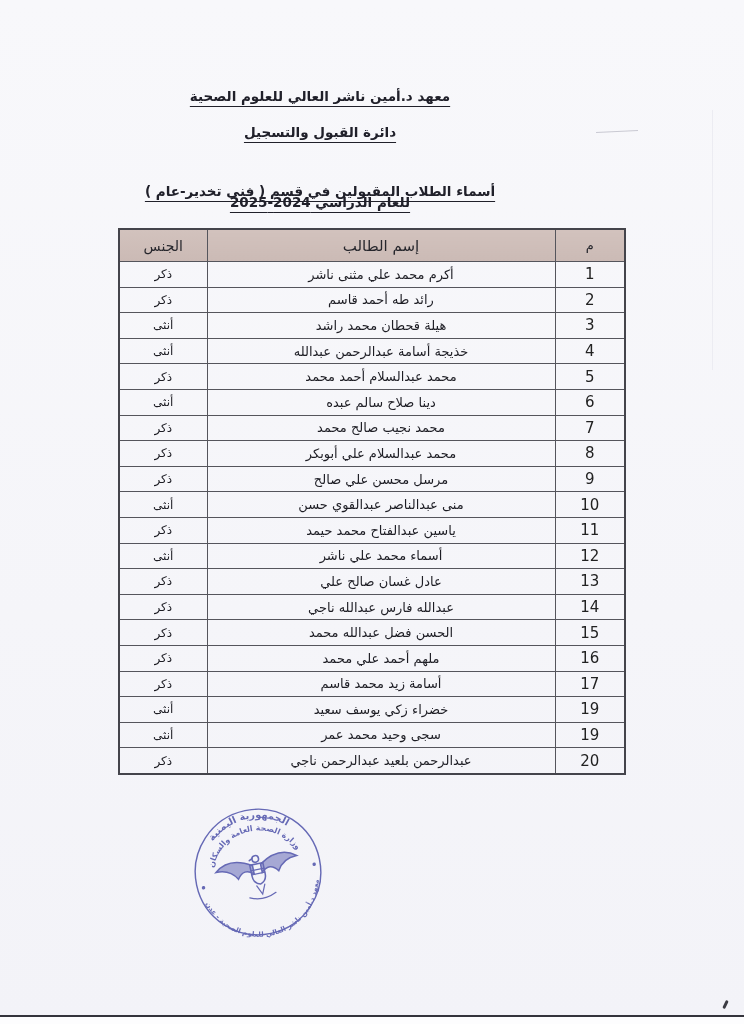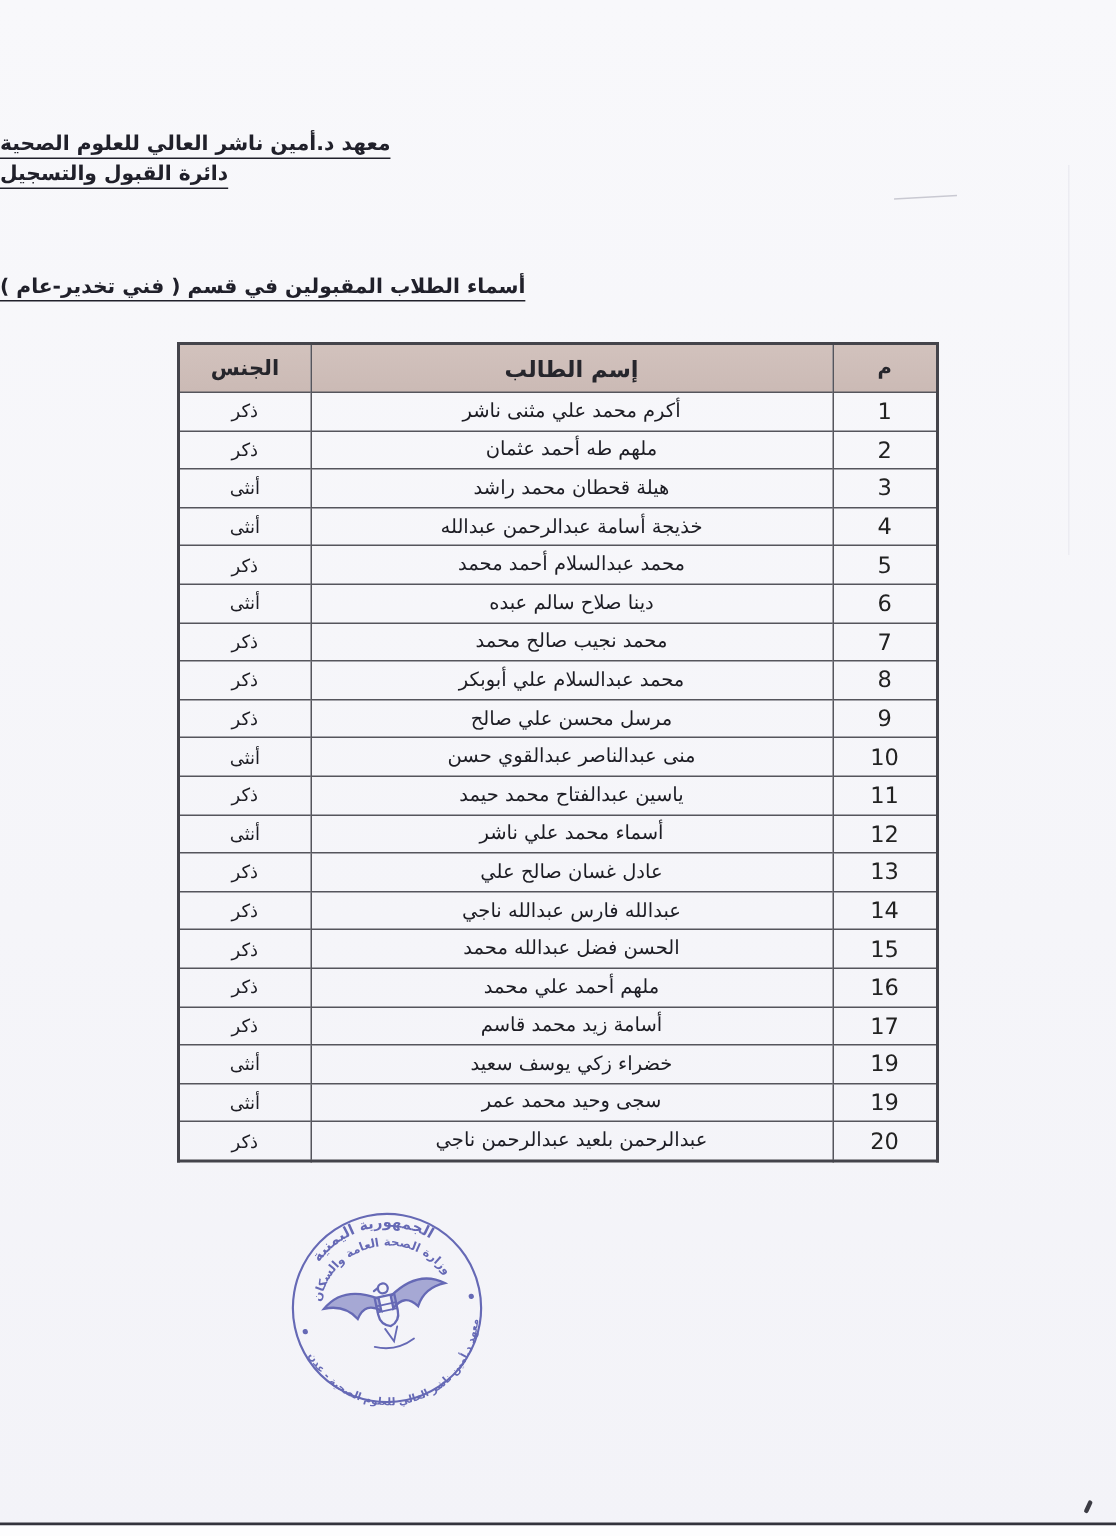--- a/index.html
+++ b/index.html
@@ -8,48 +8,48 @@
     background:#f6f6f9;
     font-family:"DejaVu Sans", sans-serif;
     color:#1c1c22;
   }
   .page{
     position:absolute;inset:0;
     background:linear-gradient(180deg,#f8f8fb 0%,#f5f5f9 60%,#f3f3f8 100%);
   }
   
   .title-line{
-    position:absolute;left:0;width:640px;text-align:left;
+    position:absolute;left:0;width:640px;text-align:center;
     direction:rtl;font-weight:bold;font-size:13.5px;color:#20202a;
     text-decoration:underline;text-underline-offset:5px;text-decoration-thickness:1.3px;
     letter-spacing:0.2px;
   }
   #t1{top:88px;}
-  #t2{top:108px;}
+  #t2{top:124px;}
   #t3{top:159px;margin-top:24px;}
   #t4{top:194px;}
   
   table.students{
     position:absolute;left:118px;top:228px;width:506px;
     border-collapse:collapse;direction:rtl;table-layout:fixed;
     background:transparent;
   }
   table.students col.c-num{width:70px;}
   table.students col.c-name{width:348px;}
   table.students col.c-gender{width:88px;}
   table.students th, table.students td{
     border:1px solid #55555c;
     text-align:center;vertical-align:middle;
     padding:0;overflow:hidden;white-space:nowrap;
   }
   table.students{border:2px solid #44444b;}
   table.students thead th{
     height:31px;background:#cdbdb8;
     background:linear-gradient(180deg,#d2c2bd 0%,#cbbab5 100%);
-    font-weight:bold;color:#26262c;
+    font-weight:normal;color:#26262c;
   }
   th.h-num{font-size:13px;}
   th.h-name{font-size:15px;}
   th.h-gender{font-size:14px;}
   table.students tbody td{height:24.6px;}
   td.col-number{font-size:15px;color:#222;font-family:"DejaVu Sans",sans-serif;}
   td.col-name{font-size:13px;color:#1d1d24;}
   td.col-gender{font-size:12px;color:#1d1d24;}
   
   .stamp{
@@ -78,20 +78,21 @@
   }
 </style>
 </head>
 <body>
 
 <div class="page">
 
   <div class="title-line" id="t1">معهد د.أمين ناشر العالي للعلوم الصحية</div>
   <div class="title-line" id="t2">دائرة القبول والتسجيل</div>
   <div class="title-line" id="t3">أسماء الطلاب المقبولين في قسم ( فني تخدير-عام )</div>
+  <div class="title-line" id="t4">للعام الدراسي 2024-2025</div>
 
   <table class="students">
     <colgroup>
       <col class="c-num">
         <col class="c-name">
         <col class="c-gender">
     </colgroup>
     <thead>
       <tr>
         <th class="h-num">م</th>
@@ -100,21 +101,21 @@
       </tr>
     </thead>
     <tbody>
         <tr>
           <td class="col-number">1</td>
           <td class="col-name">أكرم محمد علي مثنى ناشر</td>
           <td class="col-gender">ذكر</td>
         </tr>
         <tr>
           <td class="col-number">2</td>
-          <td class="col-name">ملهم طه أحمد عثمان</td>
+          <td class="col-name">رائد طه أحمد قاسم</td>
           <td class="col-gender">ذكر</td>
         </tr>
         <tr>
           <td class="col-number">3</td>
           <td class="col-name">هيلة قحطان محمد راشد</td>
           <td class="col-gender">أنثى</td>
         </tr>
         <tr>
           <td class="col-number">4</td>
           <td class="col-name">خذيجة أسامة عبدالرحمن عبدالله</td>

